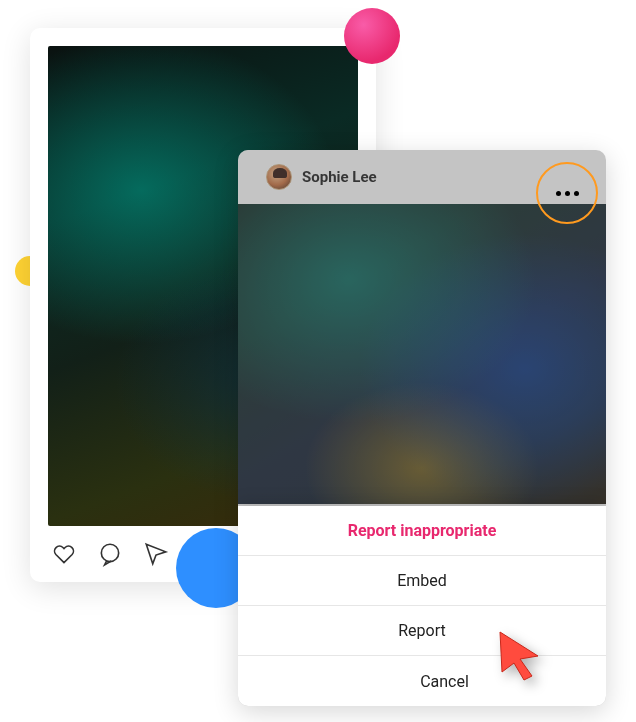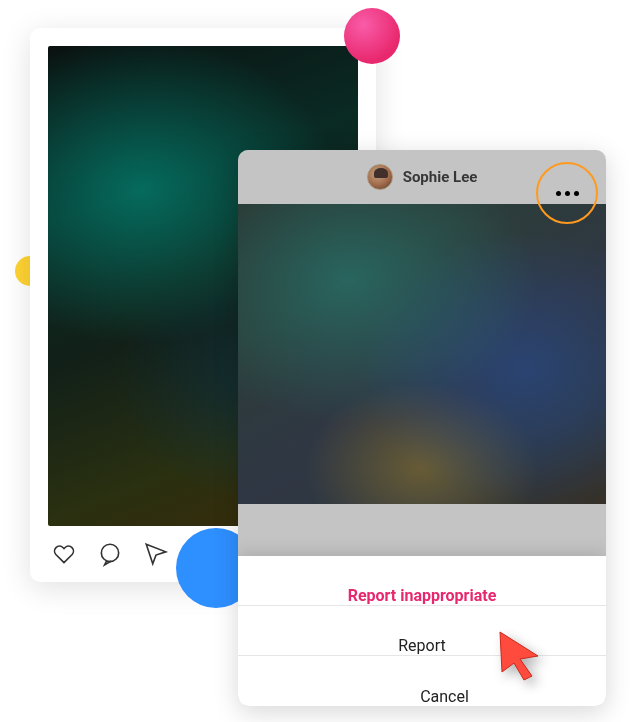--- a/index.html
+++ b/index.html
@@ -87,21 +87,20 @@
   background: rgba(100,100,100,0.38);
   z-index: 2;
   pointer-events: none;
 }
 .card-front .header {
   display: flex;
   align-items: center;
   gap: 10px;
   padding: 14px 28px;
   position: relative;
-  justify-content: center;
 }
 .avatar {
   width: 26px; height: 26px;
   border-radius: 50%;
   background: radial-gradient(circle at 40% 35%, #ffce9a, #c86e3a 55%, #3a1f10);
   border: 1px solid #d8b080;
   position: relative;
   overflow:hidden;
 }
 .avatar::after{
@@ -149,21 +148,21 @@
 .sheet {
   position: absolute;
   left: 0; right: 0; bottom: 0;
   background: #fff;
   z-index: 6;
   box-shadow: 0 -4px 16px rgba(0,0,0,0.12);
 }
 .sheet .item {
   height: 50px;
   display: flex;
-  align-items: flex-end;
+  align-items: center;
   justify-content: center;
   font-size: 16px;
   color: #222;
   border-bottom: 1px solid #e6e6e6;
   cursor: pointer;
 }
 .sheet .item:last-child { border-bottom: none; padding-left: 45px; }
 .sheet .item.danger {
   color: #e8286e;
   font-weight: 700;
@@ -218,20 +217,23 @@
     <span></span>
   </div>
   <div class="photo2"></div>
   <div class="dim-layer"></div>
 
   <div class="sheet">
     <div class="item danger">
       <span>Report inappropriate</span>
     </div>
     <div class="item">
+      <span>Embed</span>
+    </div>
+    <div class="item">
       <span>Report</span>
     </div>
     <div class="item">
       <span>Cancel</span>
     </div>
   </div>
 </div>
 
 <div class="cursor-arrow">
   <svg width="52" height="56" viewBox="0 0 52 56">

